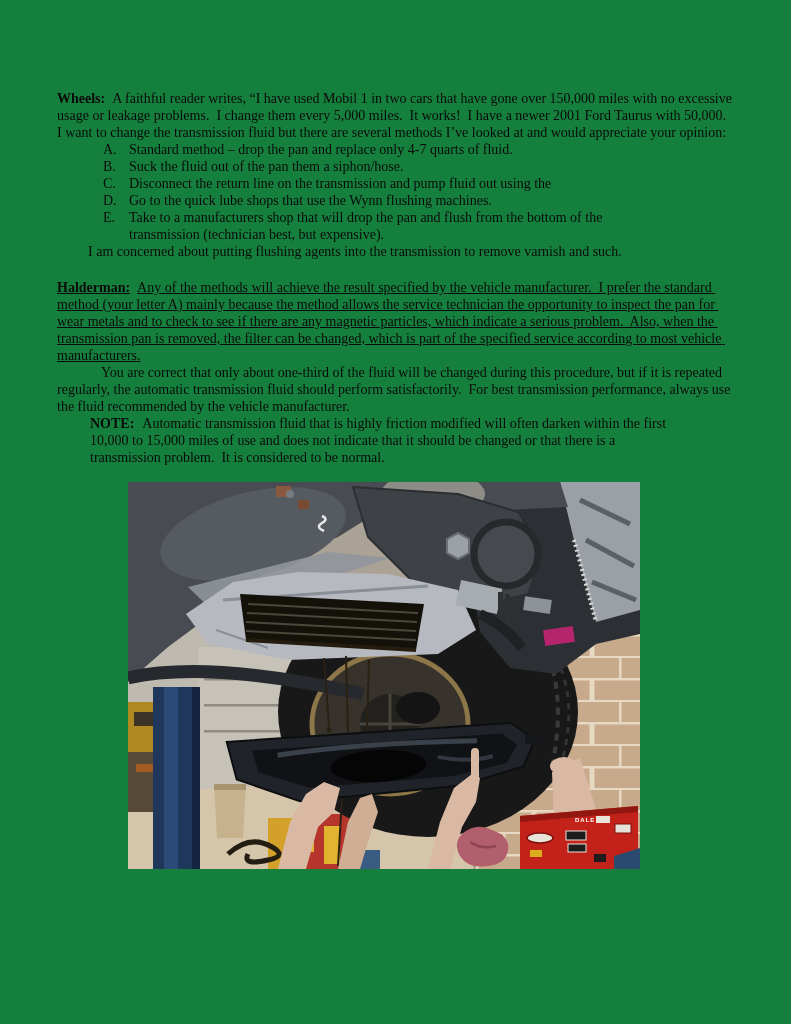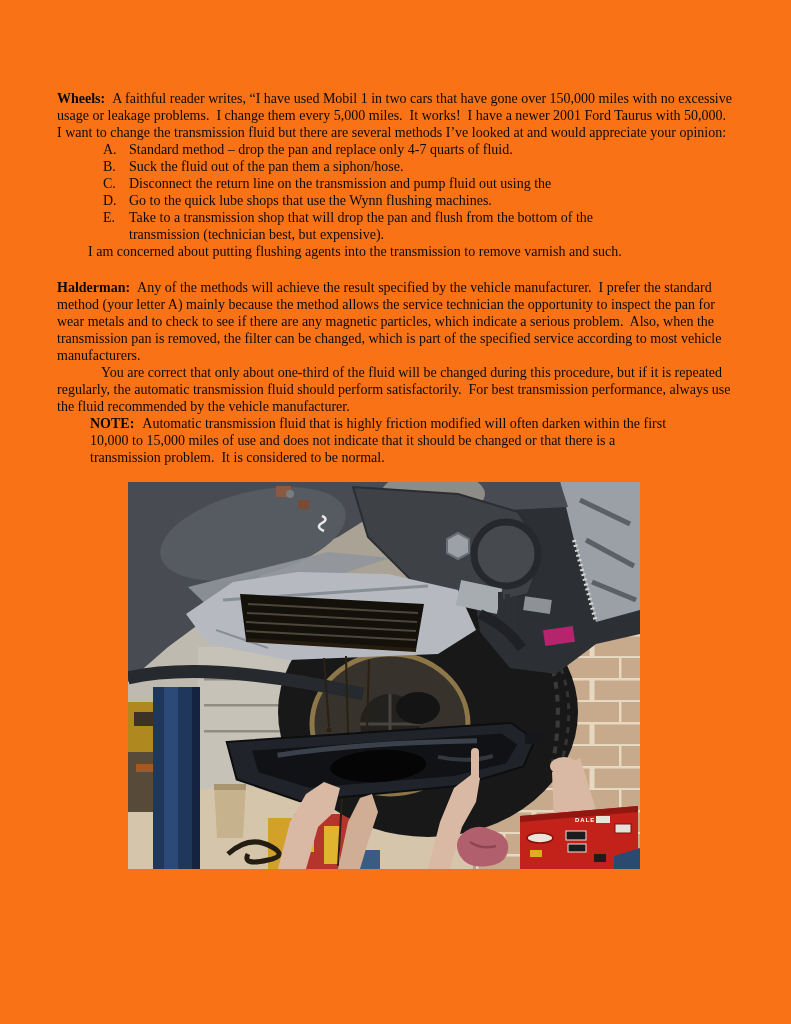--- a/index.html
+++ b/index.html
@@ -1,30 +1,30 @@
 <!DOCTYPE html>
 <html><head>
 <meta charset="utf-8">
 <style>
   html,body{margin:0;padding:0;background:#e8e8e8;}
   .page{
-    width:791px;height:1024px;background:#f97316;margin:0 auto;
+    width:791px;height:1024px;background:#15803d;margin:0 auto;
     font-family:"Liberation Serif","DejaVu Serif",serif;
     color:#0a0a0a;position:relative;overflow:hidden;
   }
   .content{padding:90px 56px 0 57px;font-size:14px;line-height:17px;}
   p{margin:0;}
   .lbl{font-weight:bold;margin-right:7px;}
   .seg{white-space:pre-wrap;}
   .options{margin-left:46px;}
   .option{display:flex;}
   .option .letter{width:26px;flex:0 0 26px;}
   .option .opt-text{flex:1;}
   .concern{margin-left:31px;}
-  .answer{margin-top:19px;}
+  .answer{margin-top:19px;text-decoration:underline;}
   .followup{text-indent:44px;}
   .note{margin-left:33px;width:580px;}
   .note-lbl{font-weight:bold;margin-right:8px;}
   figure.photo{margin:16px 0 0 71px;width:512px;height:387px;padding:0;}
   figure.photo svg{display:block;width:512px;height:387px;}
 </style>
 </head>
 <body>
 
 <div class="page">
@@ -44,21 +44,21 @@
       <div class="option">
         <span class="letter">C.</span>
         <span class="opt-text"><span class="seg">Disconnect the return line on the transmission and pump fluid out using the</span></span>
       </div>
       <div class="option">
         <span class="letter">D.</span>
         <span class="opt-text"><span class="seg">Go to the quick lube shops that use the Wynn flushing machines.</span><div class="seg"></div></span>
       </div>
       <div class="option">
         <span class="letter">E.</span>
-        <span class="opt-text"><span class="seg">Take to a transmission shop that will drop the pan and flush from the bottom of the</span><div class="seg">transmission (technician best, but expensive).</div></span>
+        <span class="opt-text"><span class="seg">Take to a manufacturers shop that will drop the pan and flush from the bottom of the</span><div class="seg">transmission (technician best, but expensive).</div></span>
       </div>
     </div>
 
     <p class="concern seg">I am concerned about putting flushing agents into the transmission to remove varnish and such.</p>
 
     <p class="answer"><span class="lbl">Halderman:</span><span class="seg">Any of the methods will achieve the result specified by the vehicle manufacturer.  I prefer the standard method (your letter A) mainly because the method allows the service technician the opportunity to inspect the pan for wear metals and to check to see if there are any magnetic particles, which indicate a serious problem.  Also, when the transmission pan is removed, the filter can be changed, which is part of the specified service according to most vehicle manufacturers.</span></p>
 
     <p class="followup seg">You are correct that only about one-third of the fluid will be changed during this procedure, but if it is repeated regularly, the automatic transmission fluid should perform satisfactorily.  For best transmission performance, always use the fluid recommended by the vehicle manufacturer.</p>
 
     <p class="note"><span class="note-lbl">NOTE:</span><span class="seg">Automatic transmission fluid that is highly friction modified will often darken within the first 10,000 to 15,000 miles of use and does not indicate that it should be changed or that there is a transmission problem.  It is considered to be normal.</span></p>

